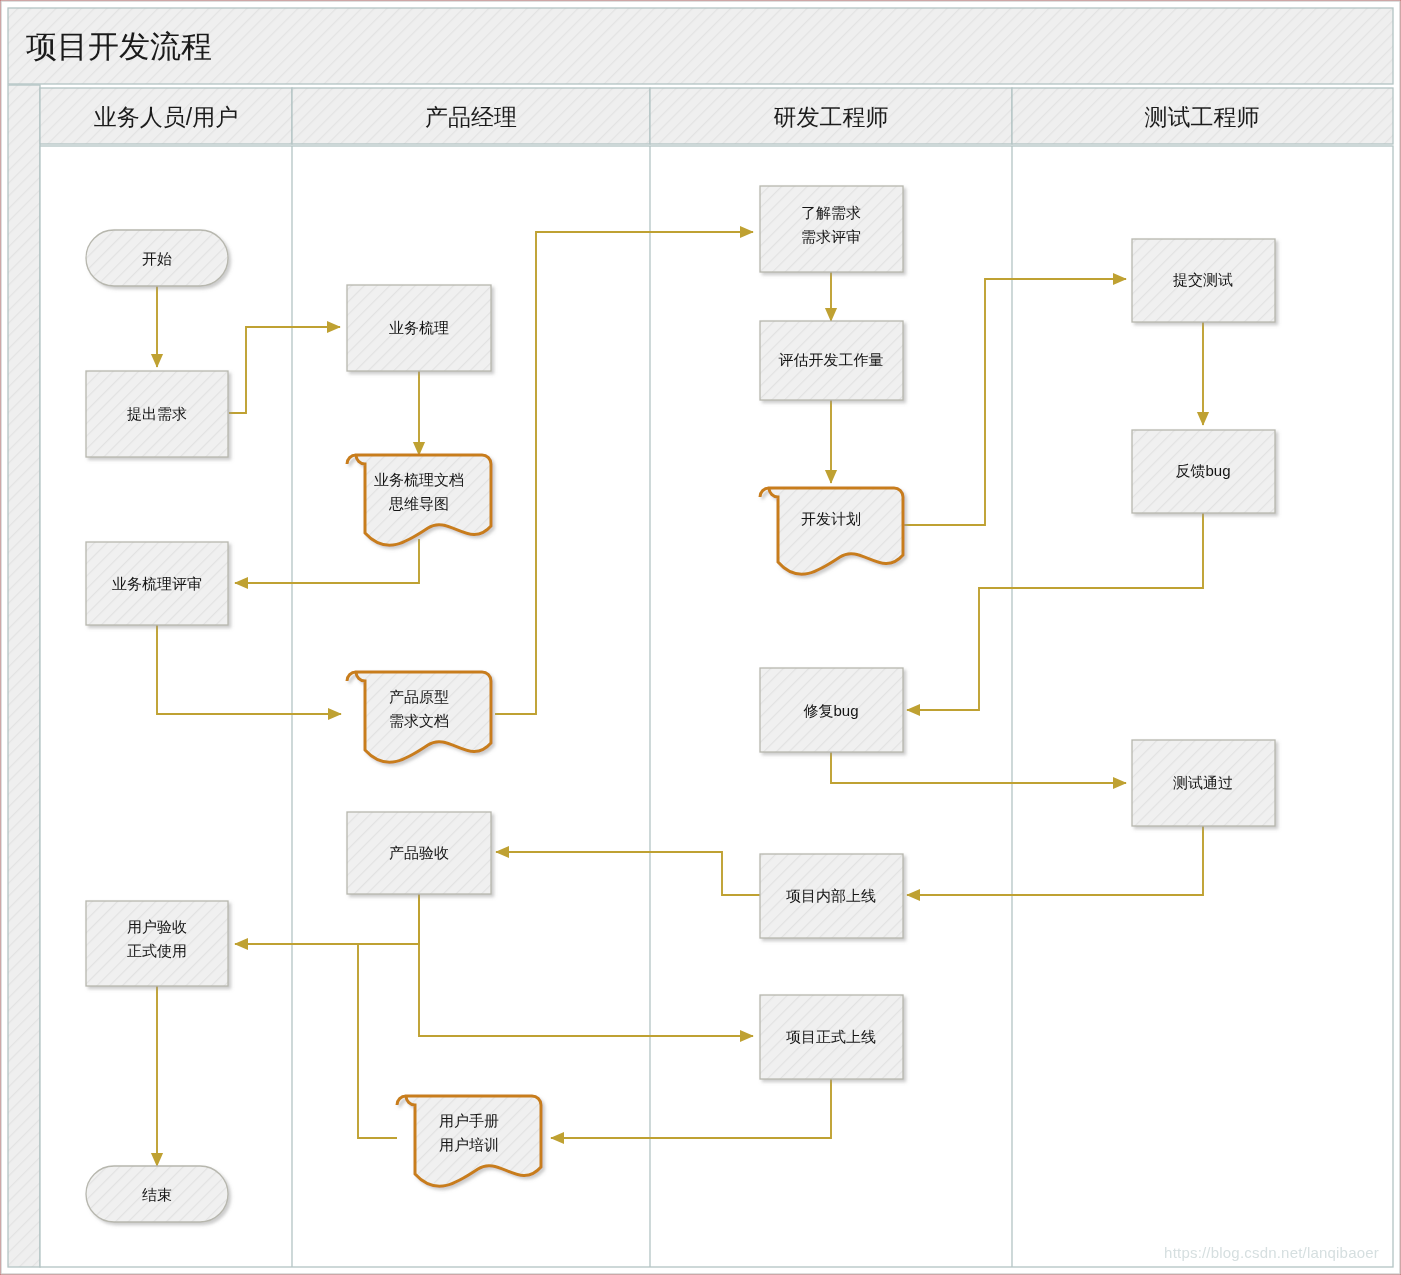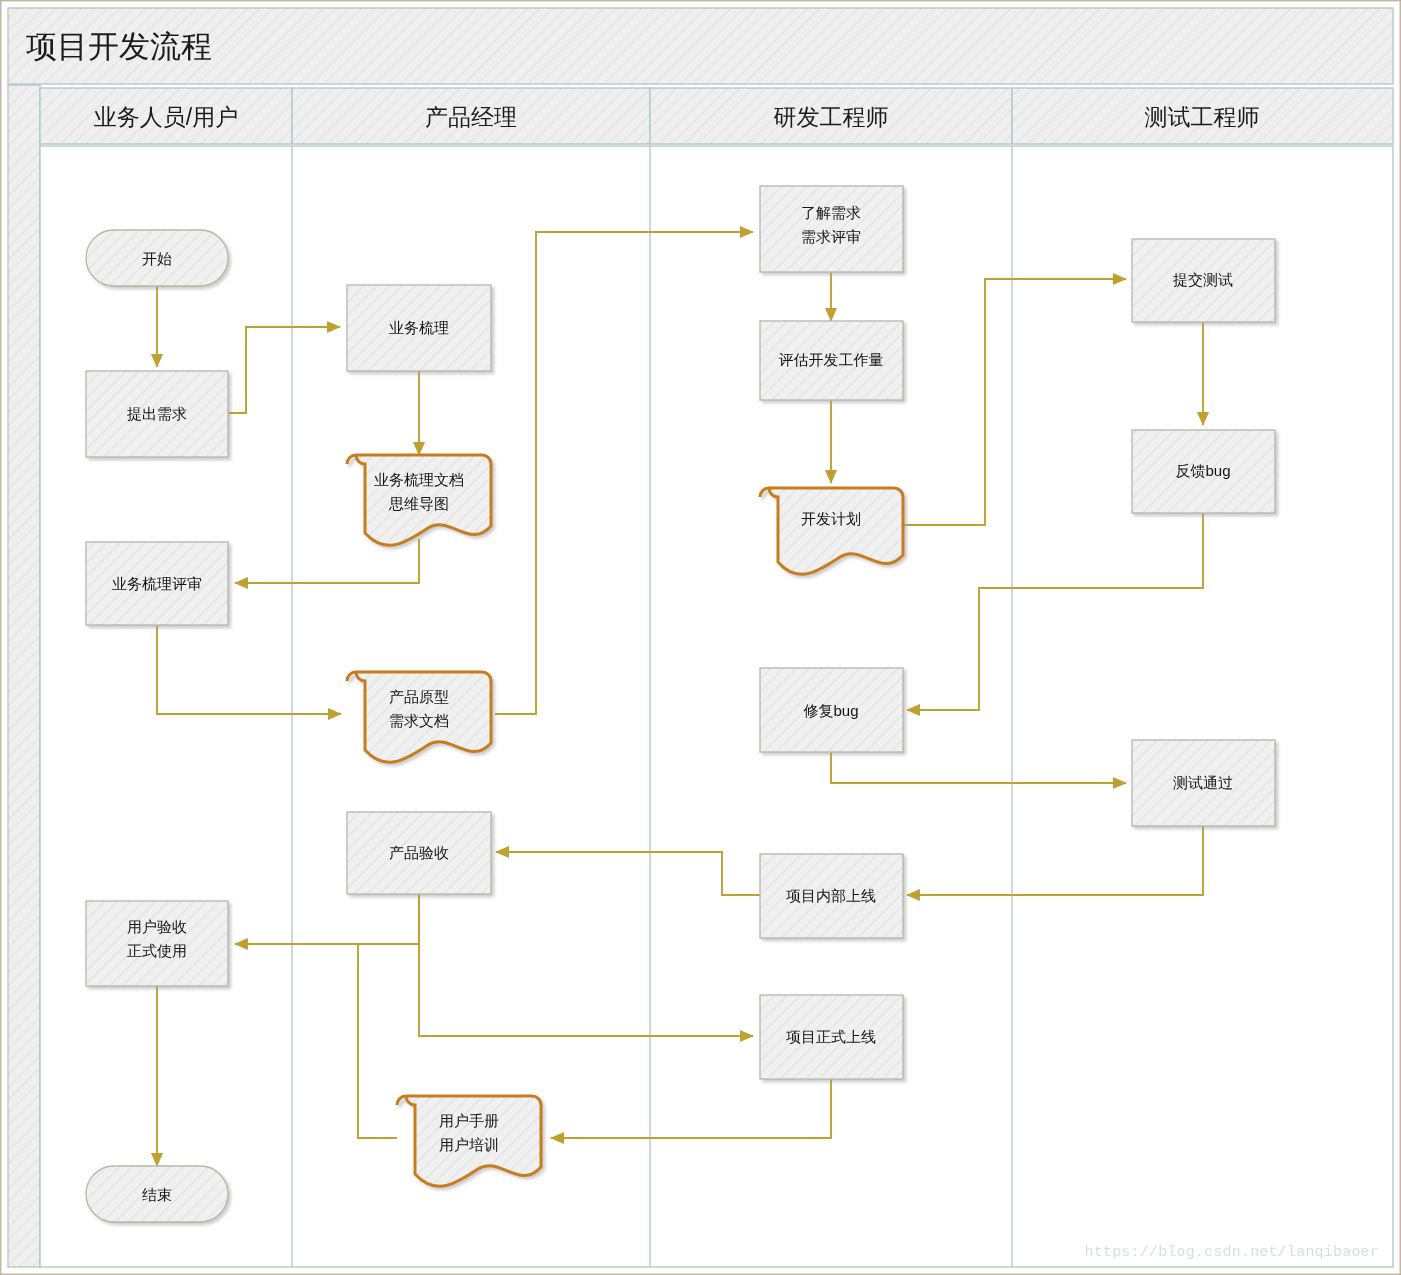--- a/index.html
+++ b/index.html
@@ -1,22 +1,22 @@
 <!DOCTYPE html>
 <html><head>
 <meta charset="utf-8">
 <style>
   html,body{margin:0;padding:0;background:#fff;}
   body{font-family:"Liberation Sans","DejaVu Sans",sans-serif;}
-  #stage{position:relative;width:1401px;height:1275px;overflow:hidden;background:#a16207;}
+  #stage{position:relative;width:1401px;height:1275px;overflow:hidden;background:#b91c1c;}
   svg{display:block;}
   .wm{
     position:absolute;right:22px;bottom:14px;
     font-size:15px;color:#d6dfe0;letter-spacing:.2px;
-    font-family:Liberation Mono, monospace;
+    font-family:Liberation Sans, sans-serif;
     user-select:none;pointer-events:none;
   }
 </style>
 </head>
 <body>
 
 <div id="stage">
 
 <svg width="1401" height="1275" viewBox="0 0 1401 1275">
   <defs>

